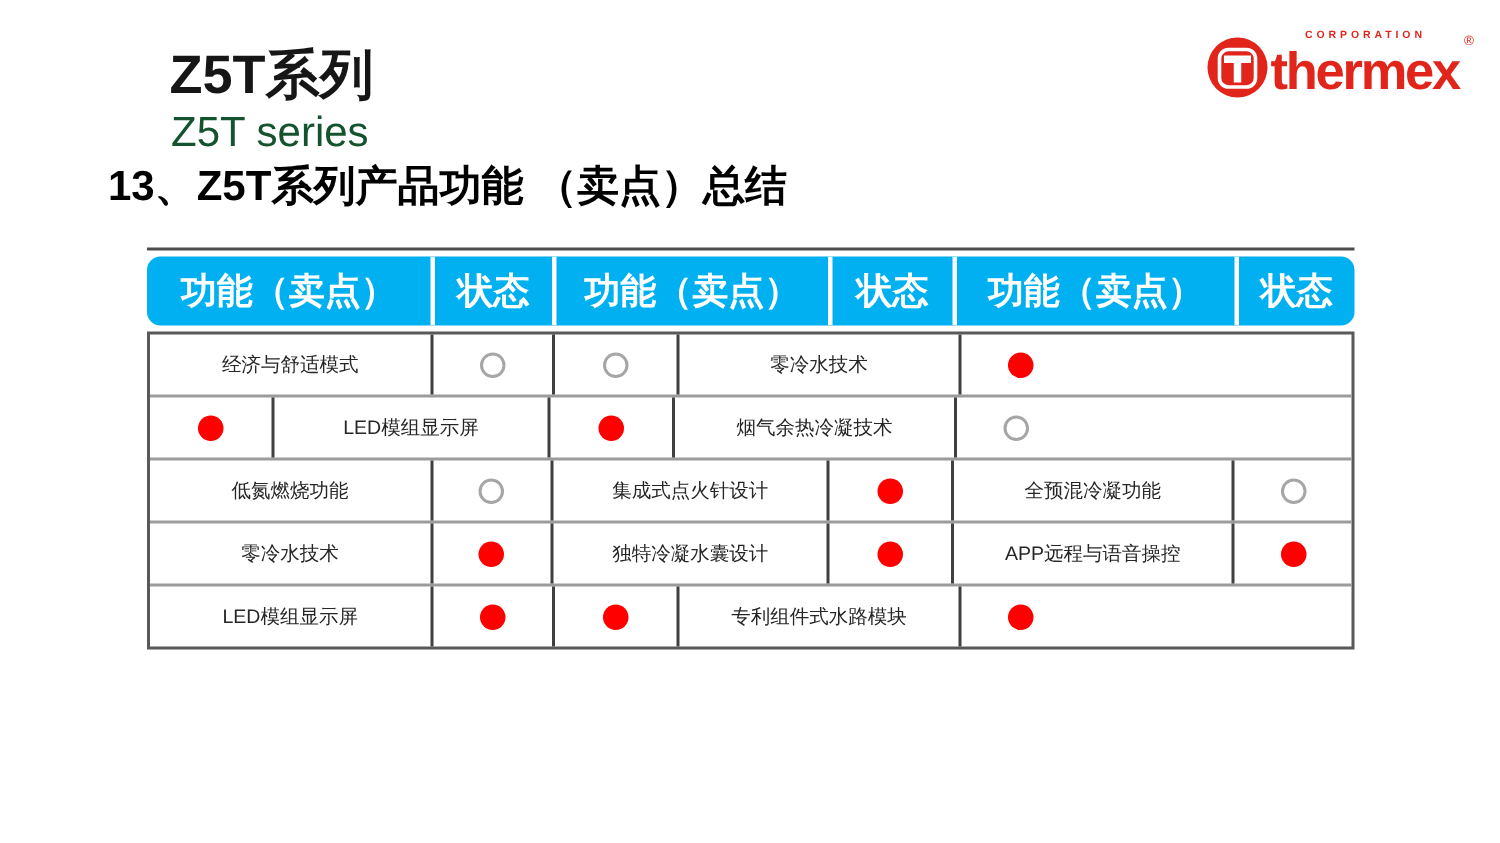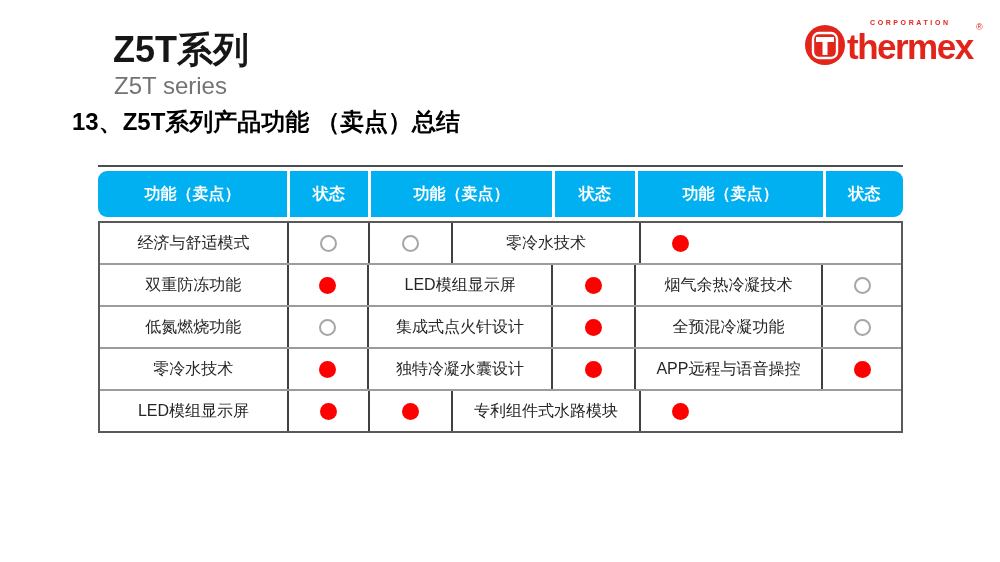--- a/index.html
+++ b/index.html
@@ -6,52 +6,52 @@
   body{
     width:1000px;height:562px;background:#ffffff;position:relative;overflow:hidden;
     font-family:"Liberation Sans","DejaVu Sans",sans-serif;
   }
   
   .slide-title{
     position:absolute;left:113px;top:30px;font-size:36px;font-weight:bold;
     color:#161616;line-height:1.1;letter-spacing:0px;
   }
   .slide-subtitle{
-    position:absolute;left:114px;top:73px;font-size:24px;color:#737373;line-height:1.1;
+    position:absolute;left:114px;top:73px;font-size:28px;color:#14532d;line-height:1.1;
   }
   .slide-heading{
-    position:absolute;left:72px;top:108px;font-size:24px;font-weight:bold;
+    position:absolute;left:72px;top:108px;font-size:28px;font-weight:bold;
     color:#000;line-height:1.15;
   }
   
   .logo{position:absolute;left:790px;top:12px;width:200px;height:66px;}
   
   .table-topline{
     position:absolute;left:98px;top:165px;width:805px;height:2px;background:#4d4d4d;
   }
   .table-header{
     position:absolute;left:98px;top:171px;width:805px;height:46px;
     display:flex;border-radius:9px;overflow:hidden;background:var(--header-bg,#00b0f0);
   }
   .th-cell{
     display:flex;align-items:center;justify-content:center;
-    color:#fff;font-size:16px;font-weight:bold;box-sizing:border-box;
+    color:#fff;font-size:24px;font-weight:bold;box-sizing:border-box;
   }
   .th-cell + .th-cell{border-left:3px solid #ffffff;}
   .w-f1{width:189px;} .w-s1{width:81px;} .w-f2{width:184px;}
   .w-s2{width:83px;}  .w-f3{width:188px;} .w-s3{width:80px;}
   .table-body{
     position:absolute;left:98px;top:221px;width:801px;
     border:2px solid #595959;background:#fff;
   }
   .t-row{display:flex;height:40px;}
   .t-row + .t-row{border-top:2px solid #9c9c9c;}
   .t-cell{
     display:flex;align-items:center;justify-content:center;box-sizing:border-box;
-    font-size:16px;color:#262626;overflow:hidden;white-space:nowrap;
+    font-size:13px;color:#262626;overflow:hidden;white-space:nowrap;
   }
   .t-cell + .t-cell{border-left:2px solid #404040;}
   .c-f1{width:187px;} .c-s1{width:81px;} .c-f2{width:184px;}
   .c-s2{width:83px;}  .c-f3{width:188px;} .c-s3{width:80px;}
   .t-row + .t-row .c-f1{width:187px;}
   .dot-on{
     width:17px;height:17px;border-radius:50%;background:var(--dot-on,#ff0000);display:inline-block;
   }
   .dot-off{
     width:13px;height:13px;border-radius:50%;background:#fff;
@@ -95,21 +95,20 @@
       </div>
       <div class="t-cell c-s2">
         <span class="dot-off"></span>
       </div>
       <div class="t-cell c-f3">零冷水技术</div>
       <div class="t-cell c-s3">
         <span class="dot-on"></span>
       </div>
     </div>
     <div class="t-row">
-      <div class="t-cell c-f1">双重防冻功能</div>
       <div class="t-cell c-s1">
         <span class="dot-on"></span>
       </div>
       <div class="t-cell c-f2">LED模组显示屏</div>
       <div class="t-cell c-s2">
         <span class="dot-on"></span>
       </div>
       <div class="t-cell c-f3">烟气余热冷凝技术</div>
       <div class="t-cell c-s3">
         <span class="dot-off"></span>

